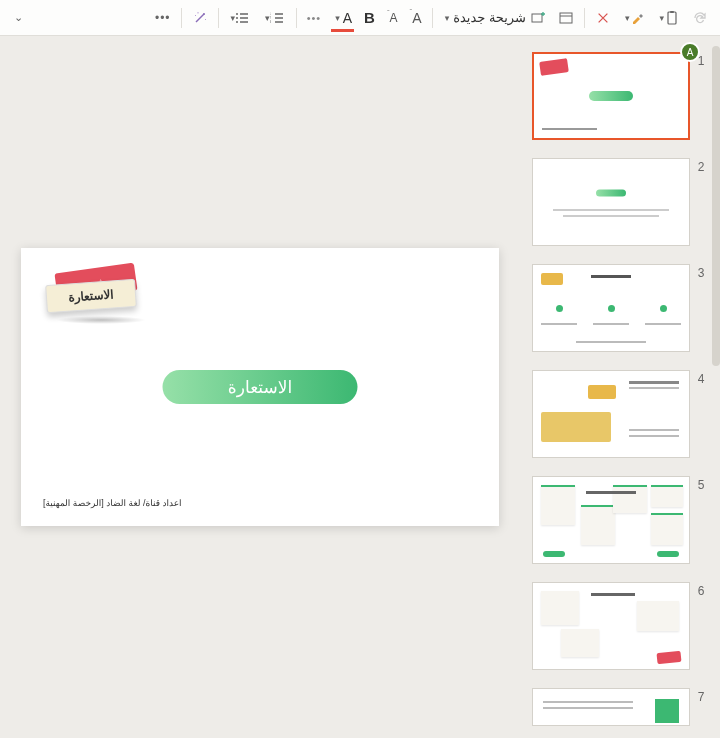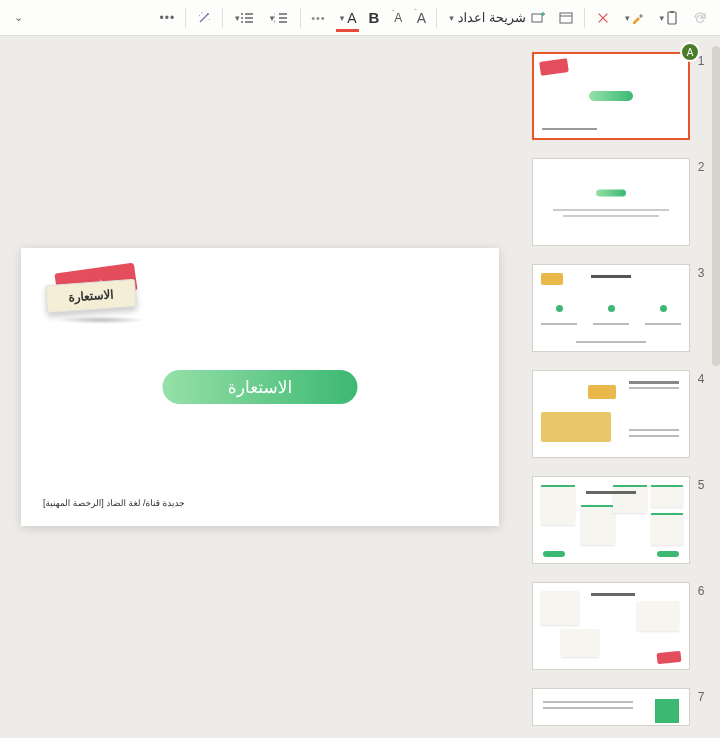--- a/index.html
+++ b/index.html
@@ -282,21 +282,21 @@
         </svg>
     </span>
   </div>
   <div class="tb-btn">
     <span class="tb-icon">
       <svg viewBox="0 0 16 16" width="16" height="16">
           <rect x="2" y="4" width="10" height="8" fill="none" stroke="#666"></rect>
           <path d="M13 2v4M11 4h4" stroke="#4a8" stroke-width="1.3"></path>
         </svg>
     </span>
-    <span class="new-slide-text">شريحة اعداد</span>
+    <span class="new-slide-text">شريحة جديدة</span>
     <span class="chevron-down">▾</span>
   </div>
   <div class="tb-sep"></div>
   <div class="tb-btn" style="position:relative;">
     <span style="font-size:14px;color:#555;">A</span>
     <span style="font-size:8px;position:relative;top:-6px;color:#888;">ˆ</span>
   </div>
   <div class="tb-btn">
     <span style="font-size:12px;color:#555;">A</span>
     <span style="font-size:8px;position:relative;top:-5px;color:#888;">ˇ</span>
@@ -358,21 +358,21 @@
 <div class="main-area">
   <div class="slide">
     <div class="slide-tag">
       <div class="tag-back">شرح</div>
       <div class="tag-front">الاستعارة</div>
       <div class="tag-shadow"></div>
     </div>
     <div class="pill">
       <span>الاستعارة</span>
     </div>
-    <div class="credit">جديدة قناة/ لغة الضاد [الرخصة المهنية]</div>
+    <div class="credit">اعداد قناة/ لغة الضاد [الرخصة المهنية]</div>
   </div>
 </div>
 
 <div class="thumb-panel">
 
   <div class="thumb-row">
     <div class="thumb-num">1</div>
     <div style="position:relative;">
       <div class="author-badge">
         <span>A</span>

